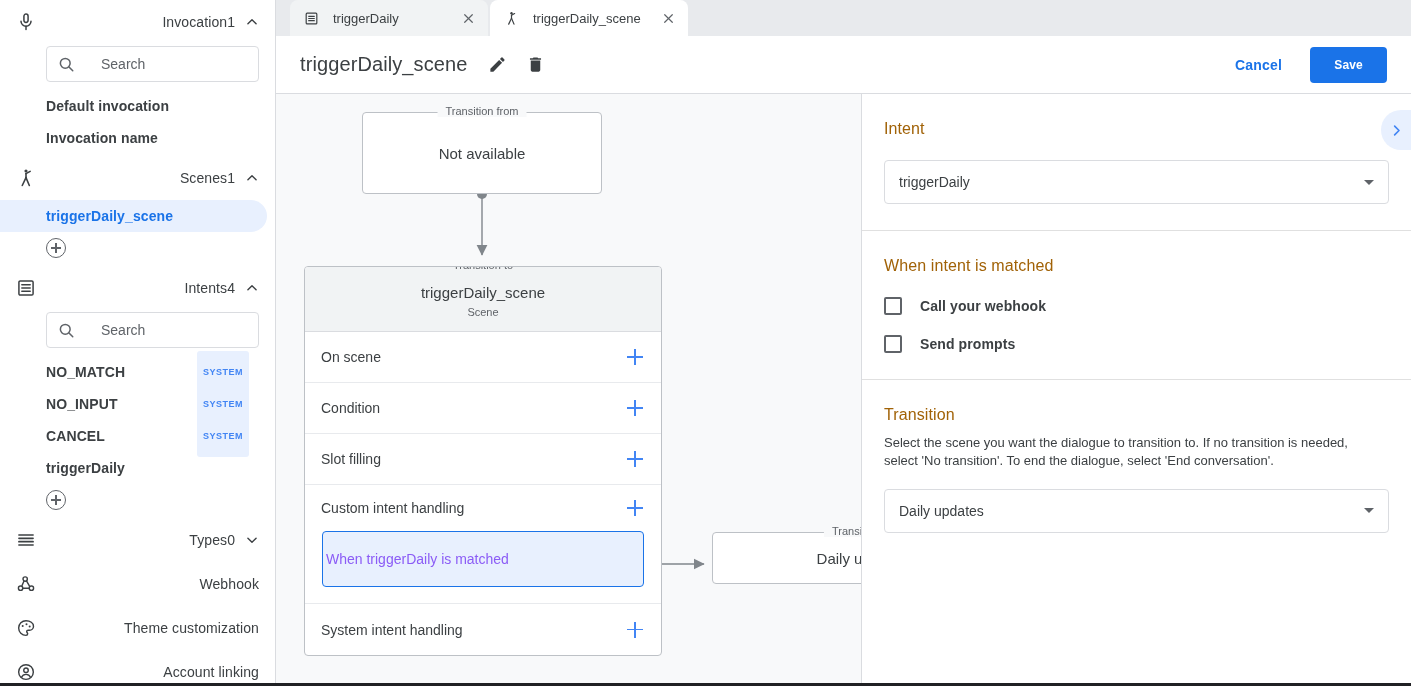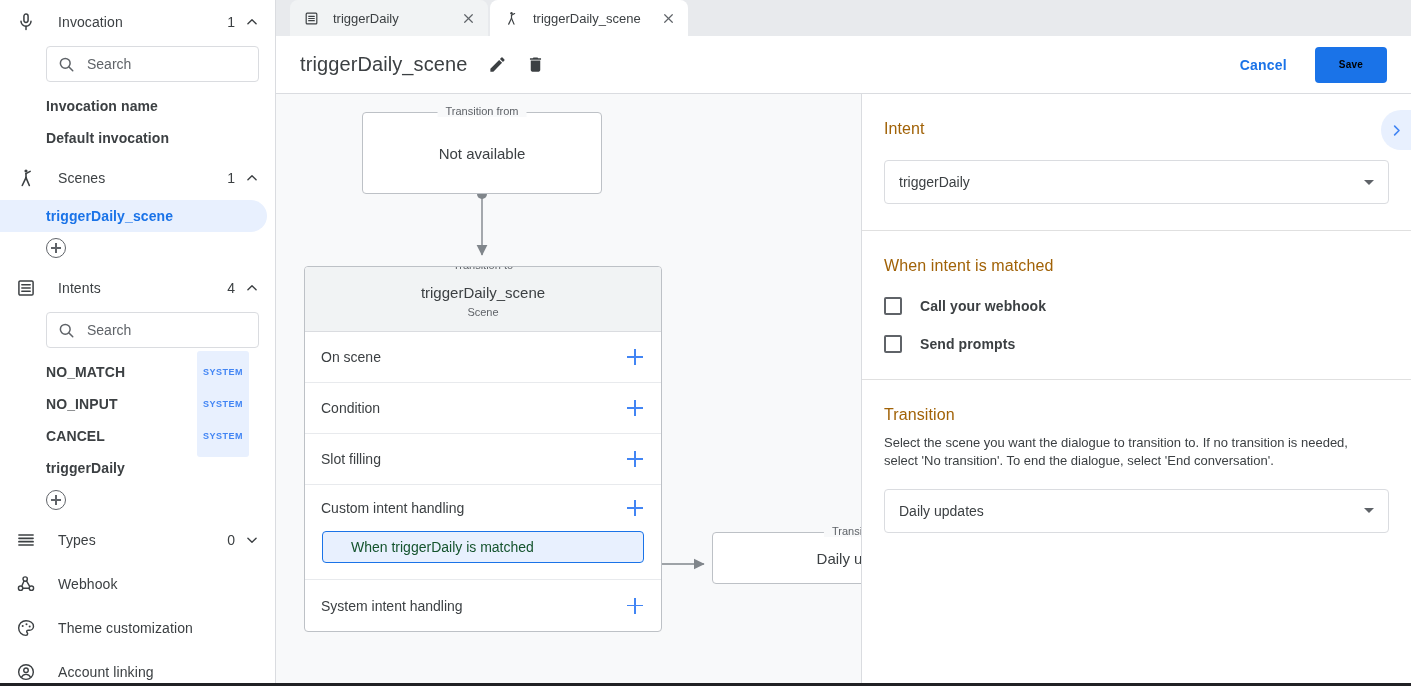--- a/index.html
+++ b/index.html
@@ -19,20 +19,21 @@
     width: 276px; height: 686px; flex: 0 0 276px;
     background: #fff;
     border-right: 1px solid #dadce0;
     overflow: hidden;
     position: relative;
   }
   .nav-section-head {
     display: flex; align-items: center;
     height: 44px; padding: 0 16px 0 14px;
     cursor: pointer;
+    text-align: right;
   }
   .nav-ico {
     width: 24px; height: 24px; flex: 0 0 24px;
     display: flex; align-items: center; justify-content: center;
     color: #3c4043;
   }
   .nav-ico svg { display: block; }
   .nav-label {
     flex: 1; margin-left: 20px;
     font-size: 14px; color: #3c4043; letter-spacing: .1px;
@@ -41,21 +42,21 @@
   .chev { width: 14px; height: 14px; color: #3c4043; }
 
   .search-wrap { padding: 2px 16px 8px 46px; }
   .search-box {
     display: flex; align-items: center;
     height: 36px; border: 1px solid #dadce0; border-radius: 4px;
     padding: 0 10px; background: #fff;
   }
   .search-box svg { flex: 0 0 18px; color: #5f6368; }
   .search-box input {
-    border: 0; outline: 0; flex: 1; margin-left: 10px;
+    border: 0; outline: 0; flex: 1; margin-left: 24px;
     font-family: "Liberation Sans", sans-serif;
     font-size: 14px; color: #14532d; background: transparent;
   }
   .search-box input::placeholder { color: #5f6368; }
 
   .leaf {
     display: flex; align-items: center;
     height: 32px; margin: 0 8px 0 0;
     padding: 0 16px 0 46px;
     font-size: 14px; font-weight: bold; color: #3c4043;
@@ -123,21 +124,21 @@
   }
   .head-ico.trash { margin-left: 14px; }
   .head-spacer { flex: 1; }
   .btn-text {
     color: #1a73e8; font-size: 14px; font-weight: bold;
     padding: 9px 12px; border-radius: 4px; cursor: pointer;
     letter-spacing: .2px; background: transparent; border: 0;
     font-family: "Liberation Sans", sans-serif;
   }
   .btn-filled {
-    background: #1a73e8; color: #000000; font-size: 10px; font-weight: bold;
+    background: #1a73e8; color: #ffffff; font-size: 12px; font-weight: bold;
     padding: 0 24px; height: 36px; border: 0; border-radius: 4px;
     cursor: pointer; margin-left: 16px; letter-spacing: .2px;
     font-family: "Liberation Sans", sans-serif;
   }
 
   
   .body { flex: 1; display: flex; min-height: 0; position: relative; }
 
   
   .canvas {
@@ -185,22 +186,22 @@
   .plus:before, .plus:after { content: ""; position: absolute; background: #4285f4; }
   .plus:before { left: 2px; top: 9.2px; width: 16px; height: 1.8px; }
   .plus:after  { top: 2px; left: 9.2px; height: 16px; width: 1.8px; }
 
   .grouprow { border-bottom: 1px solid #e8eaed; }
   .grouprow .srow { border-bottom: 0; height: 46px; }
   .handler-chip {
     margin: 0 17px 16px 17px;
     border: 1px solid #1a73e8; border-radius: 4px;
     background: #e8f0fe;
-    height: 32px; display: flex; align-items: center;
-    padding: 0 28px; font-size: 14px; color: #14532d;
+    height: 56px; display: flex; align-items: center;
+    padding: 0 3px; font-size: 14px; color: #8b5cf6;
     cursor: pointer; position: relative;
   }
 
   .box-daily {
     left: 436px; top: 438px; width: 300px; height: 52px;
     border: 1px solid #bdc1c6; border-radius: 4px; background: #fff;
     display: flex; align-items: center; justify-content: center;
   }
   .box-daily .txt { font-size: 15px; color: #3c4043; }
 
@@ -282,24 +283,24 @@
     <div class="search-wrap">
       <div class="search-box">
         <svg viewBox="0 0 24 24" width="18" height="18" fill="none" stroke="currentColor" stroke-width="2" stroke-linecap="round">
             <circle cx="11" cy="11" r="6.5"></circle>
             <line x1="16" y1="16" x2="21" y2="21"></line>
           </svg>
         <input value="" placeholder="Search" style="">
       </div>
     </div>
     <div class="leaf">
+      <span class="leaf-txt">Default invocation</span>
+    </div>
+    <div class="leaf">
       <span class="leaf-txt">Invocation name</span>
-    </div>
-    <div class="leaf">
-      <span class="leaf-txt">Default invocation</span>
     </div>
 
     <div class="nav-section-head" style="margin-top:2px">
       <span class="nav-ico">
         <svg width="20" height="20" viewBox="0 0 24 24" fill="none" stroke="currentColor" stroke-width="1.9" stroke-linecap="round" stroke-linejoin="round">
           <circle cx="12" cy="3.6" r="1.9" fill="currentColor" stroke="none"></circle>
           <path d="M12 6.5v5"></path>
             <path d="M12 6.8 17 4"></path>
             <path d="M12 11.5 7.5 21"></path>
             <path d="M12 11.5 16 21"></path>

